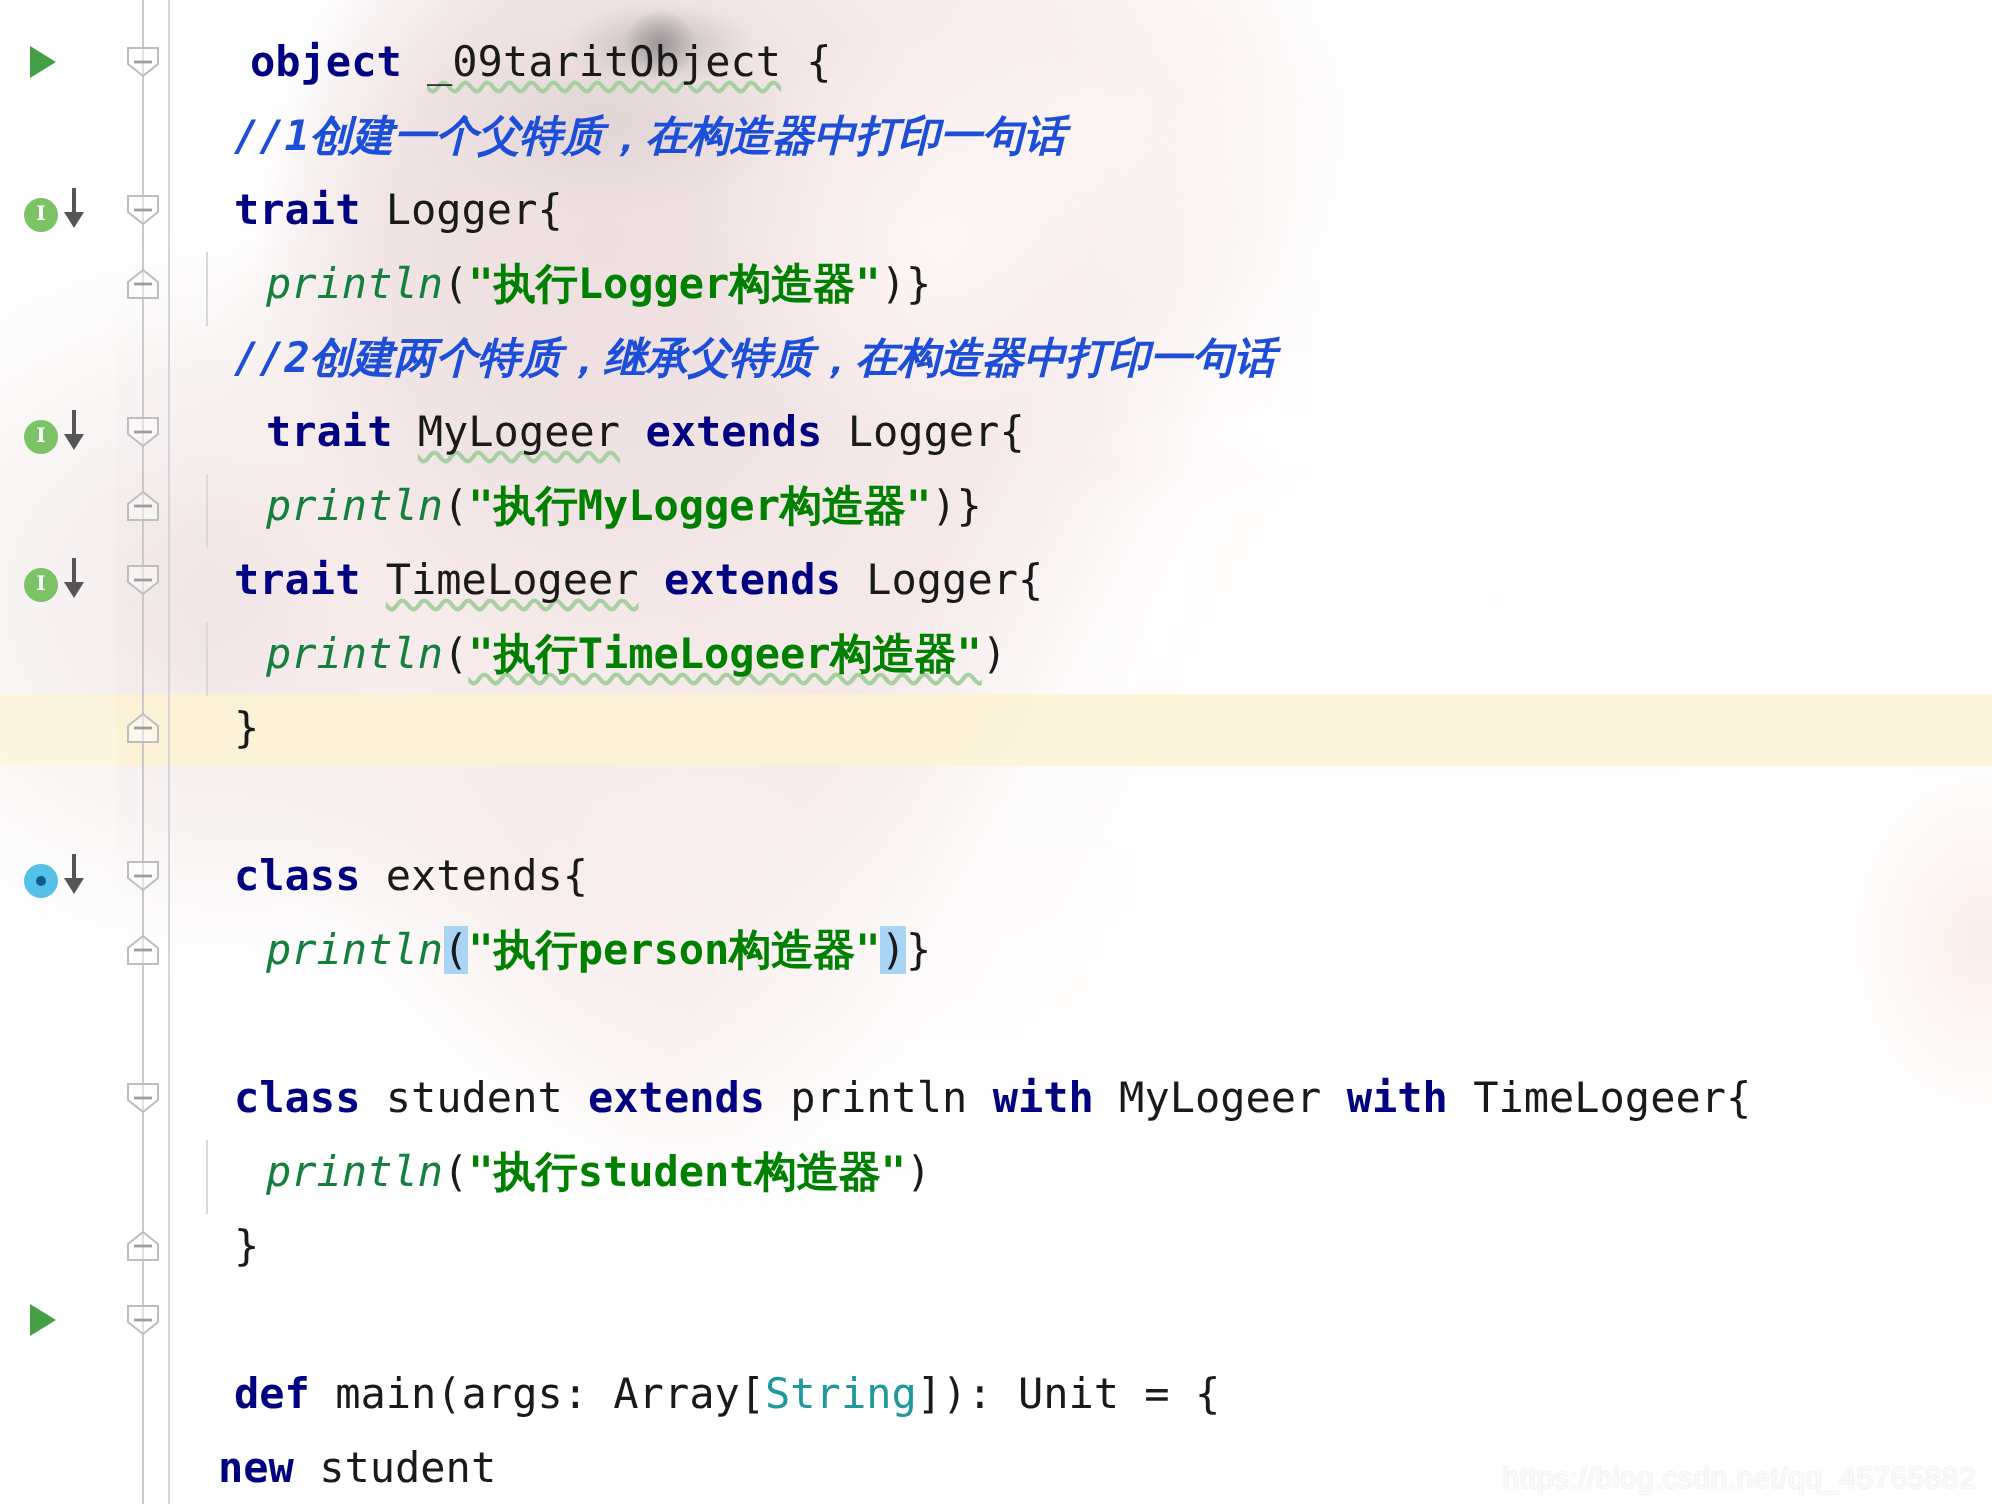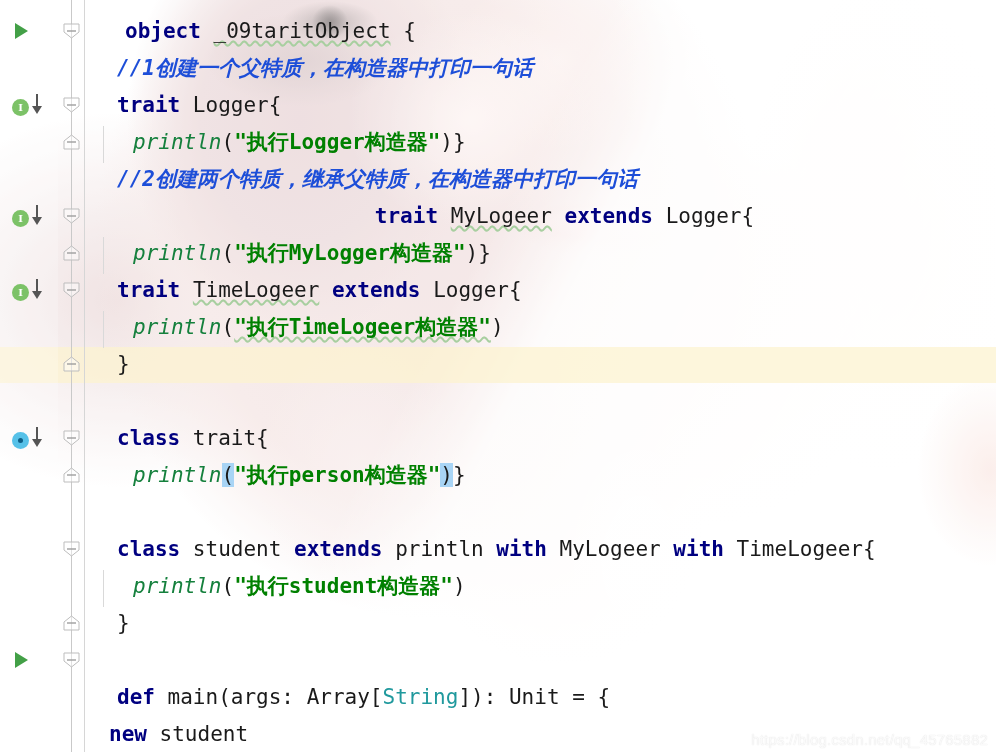--- a/index.html
+++ b/index.html
@@ -272,26 +272,26 @@
       </div>
     </div>
   <div id="vsep"></div>
 
   <div id="code">
       <div class="line" style="top: 13px;"><span class="txt" style="padding-left: 0px; margin-left: 40px;"><span class="kw">object</span><span class="punct"> </span><span class="ident wavy">_09taritObject</span><span class="punct"> {</span></span></div>
       <div class="line" style="top: 50px;"><span class="txt" style="padding-left: 32px;"><span class="cmt">//1创建一个父特质，在构造器中打印一句话</span></span></div>
       <div class="line" style="top: 87px;"><span class="txt" style="padding-left: 32px;"><span class="kw">trait</span><span class="punct"> Logger{</span></span></div>
       <div class="line" style="top: 124px;"><span class="txt" style="padding-left: 48px;"><span class="meth">println</span><span class="punct">(</span><span class="str">"执行Logger构造器"</span><span class="punct">)}</span></span></div>
       <div class="line" style="top: 161px;"><span class="txt" style="padding-left: 32px;"><span class="cmt">//2创建两个特质，继承父特质，在构造器中打印一句话</span></span></div>
-      <div class="line" style="top: 198px; text-align: center;"><span class="txt" style="padding-left: 48px;"><span class="kw">trait</span><span class="punct"> </span><span class="ident wavy">MyLogeer</span><span class="punct"> </span><span class="kw">extends</span><span class="punct"> Logger{</span></span></div>
+      <div class="line" style="top: 198px;"><span class="txt" style="padding-left: 48px;"><span class="kw">trait</span><span class="punct"> </span><span class="ident wavy">MyLogeer</span><span class="punct"> </span><span class="kw">extends</span><span class="punct"> Logger{</span></span></div>
       <div class="line" style="top: 235px;"><span class="txt" style="padding-left: 48px;"><span class="meth">println</span><span class="punct">(</span><span class="str">"执行MyLogger构造器"</span><span class="punct">)}</span></span></div>
       <div class="line" style="top: 272px;"><span class="txt" style="padding-left: 32px;"><span class="kw">trait</span><span class="punct"> </span><span class="ident wavy">TimeLogeer</span><span class="punct"> </span><span class="kw">extends</span><span class="punct"> Logger{</span></span></div>
       <div class="line" style="top: 309px;"><span class="txt" style="padding-left: 48px;"><span class="meth">println</span><span class="punct">(</span><span class="str wavy">"执行TimeLogeer构造器"</span><span class="punct">)</span></span></div>
       <div class="line" style="top: 346px;"><span class="txt" style="padding-left: 32px;"><span class="punct">}</span></span></div>
-      <div class="line" style="top: 420px;"><span class="txt" style="padding-left: 32px;"><span class="kw">class</span><span class="punct"> trait{</span></span></div>
+      <div class="line" style="top: 420px;"><span class="txt" style="padding-left: 32px;"><span class="kw">class</span><span class="punct"> extends{</span></span></div>
       <div class="line" style="top: 457px;"><span class="txt" style="padding-left: 48px;"><span class="meth">println</span><span class="punct brhl">(</span><span class="str">"执行person构造器"</span><span class="punct brhl">)</span><span class="punct">}</span></span></div>
       <div class="line" style="top: 531px;"><span class="txt" style="padding-left: 32px;"><span class="kw">class</span><span class="punct"> student </span><span class="kw">extends</span><span class="punct"> println </span><span class="kw">with</span><span class="punct"> MyLogeer </span><span class="kw">with</span><span class="punct"> TimeLogeer{</span></span></div>
       <div class="line" style="top: 568px;"><span class="txt" style="padding-left: 48px;"><span class="meth">println</span><span class="punct">(</span><span class="str">"执行student构造器"</span><span class="punct">)</span></span></div>
       <div class="line" style="top: 605px;"><span class="txt" style="padding-left: 32px;"><span class="punct">}</span></span></div>
       <div class="line" style="top: 716px;"><span class="txt" style="padding-left: 24px;"><span class="kw">new</span><span class="punct"> student</span></span></div>
       <div class="line" style="top: 679px;"><span class="txt" style="padding-left: 32px;"><span class="kw">def</span><span class="punct"> main(args: Array[</span><span class="type">String</span><span class="punct">]): Unit = {</span></span></div>
     </div>
 
   <div id="watermark">https://blog.csdn.net/qq_45765882</div>
 <div class="indent-guide" style="left: 103px; top: 126px; height: 37px;"></div>

